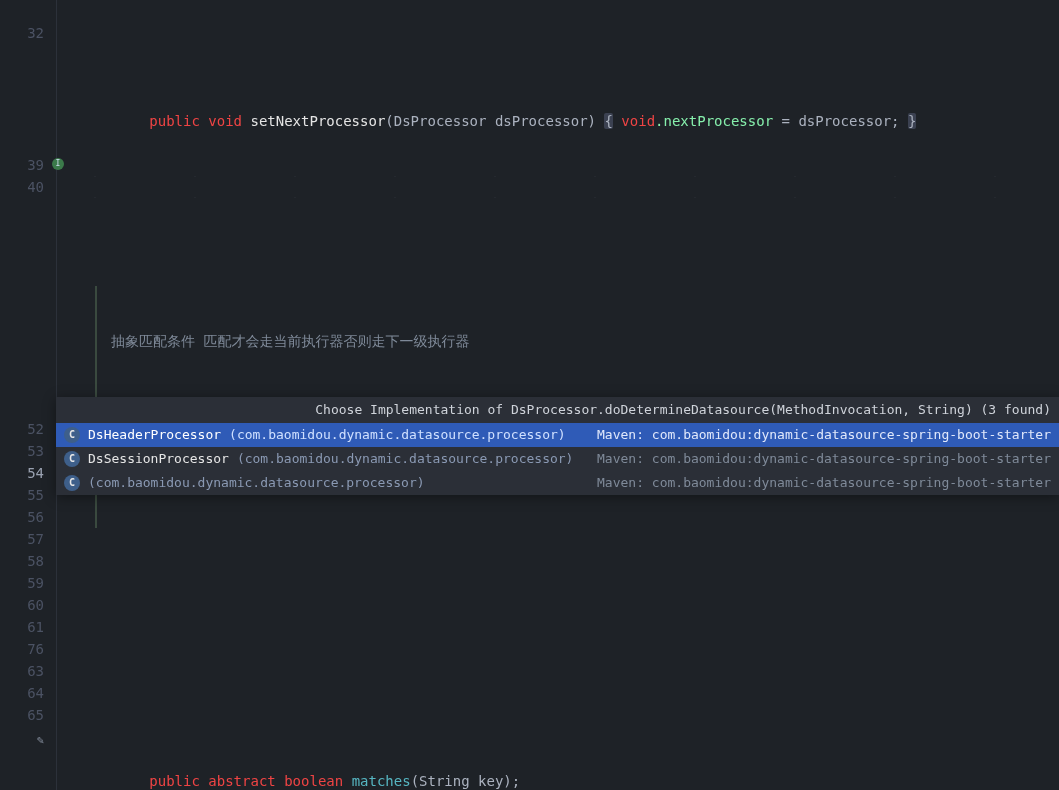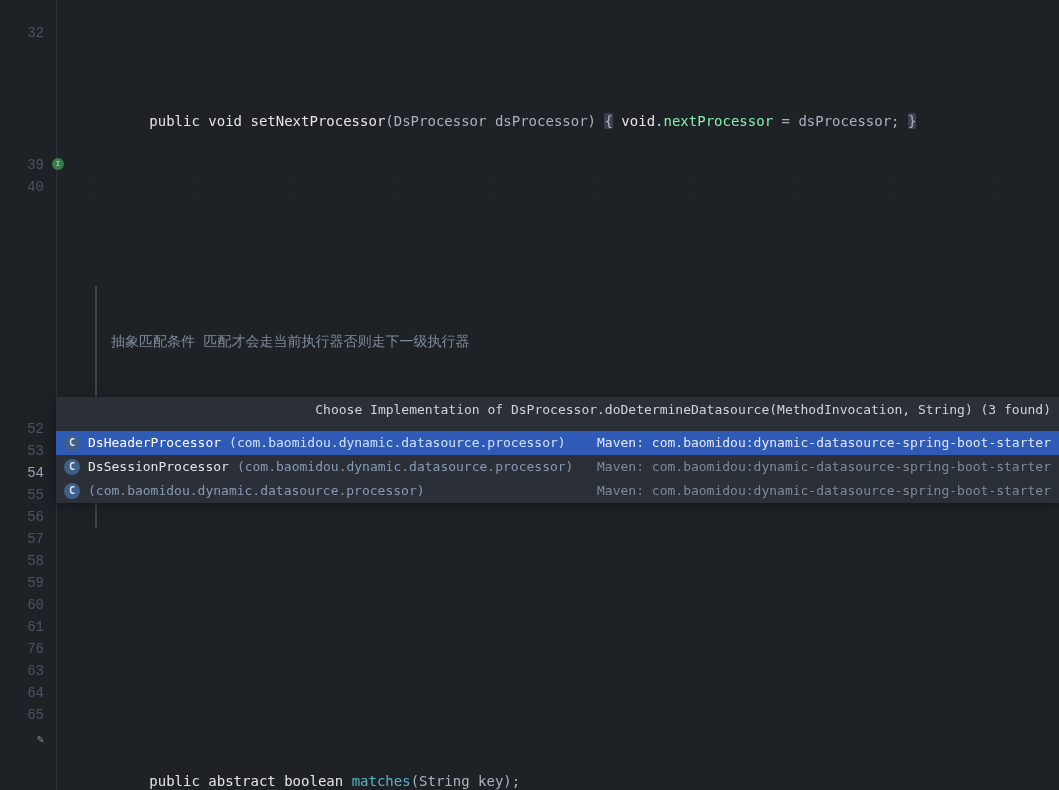--- a/index.html
+++ b/index.html
@@ -18,21 +18,21 @@
   .gutter {
     width: 56px;
     flex: 0 0 56px;
     background: #1e2227;
     text-align: right;
     color: #4b5263;
     padding-right: 12px;
     user-select: none;
     position: relative;
   }
-  .gutter-line { height: 22px; position: relative; font-family: Liberation Mono, monospace; }
+  .gutter-line { height: 22px; position: relative; }
   .gutter-line.hl { color: #9aa2b1; }
   .vline {
     width: 1px;
     background: #2c313a;
     flex: 0 0 1px;
   }
   .code {
     flex: 1;
     padding-left: 8px;
     position: relative;
@@ -40,21 +40,21 @@
   }
   .code-line { height: 22px; position: relative; }
   .doc-block {
     border-left: 2px solid #3a4a3f;
     margin-left: 30px;
     color: #5c6370;
   }
   .doc-block .doc-line { padding-left: 14px; height: 22px; }
   .doc-label { color: #868f9e; font-style: normal; }
   .doc-text { color: #7f8a99; }
-  .c-kw   { color: #e5e5e5; }
+  .c-kw   { color: #ef4444; }
   .c-fn   { color: #e5e5e5; }
   .c-fnd  { color: #56b6c2; }
   .c-field{ color: #86efac; }
   .c-punc { color: #abb2bf; }
   .sel-bg { background: #3b4151; border-radius: 2px; }
 
   
   .popup {
     position: absolute;
     top: 397px;
@@ -62,21 +62,21 @@
     right: 0;
     background: #2b2f37;
     box-shadow: 0 2px 12px rgba(0,0,0,.4);
     font-size: 13px;
   }
   .popup-title {
     background: #2b2f37;
     color: #cfd3da;
     text-align: right;
     padding: 4px 8px 4px 8px;
-    height: 34px;
+    height: 26px;
     line-height: 18px;
   }
   .popup-list { }
   .popup-row {
     display: flex;
     align-items: center;
     height: 24px;
     padding: 0 8px;
     gap: 8px;
     color: #9aa2b1;

